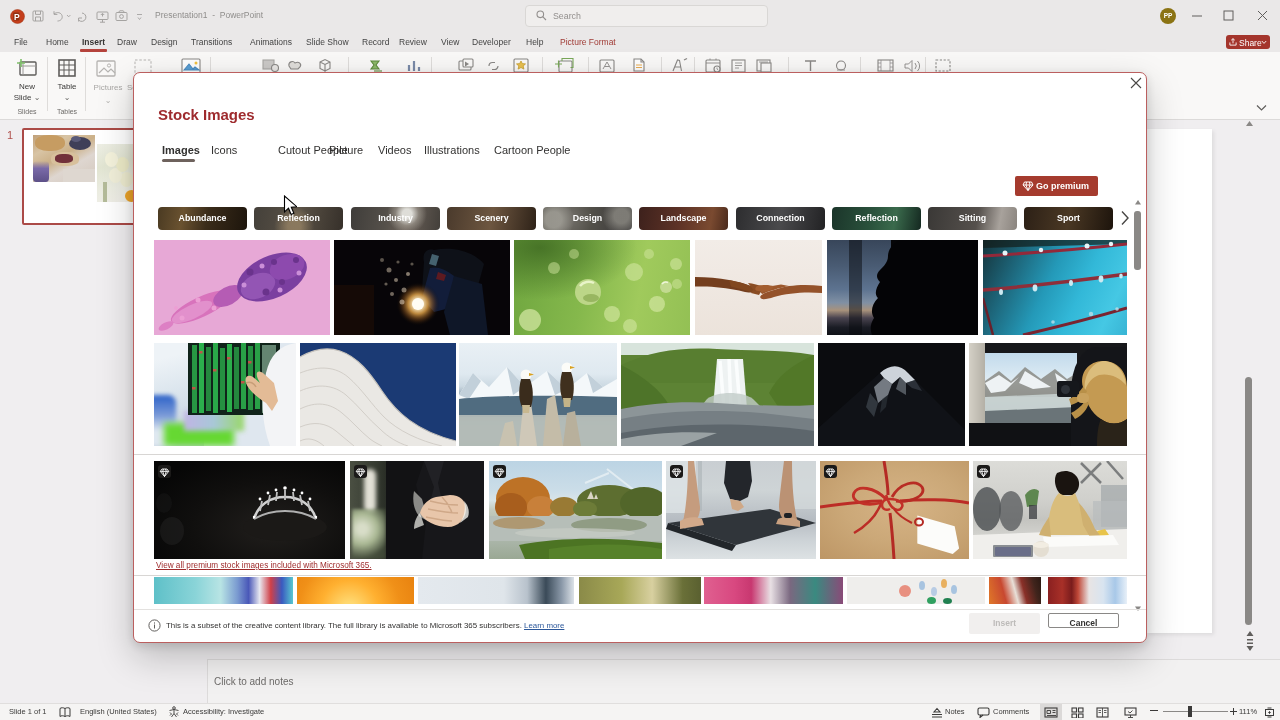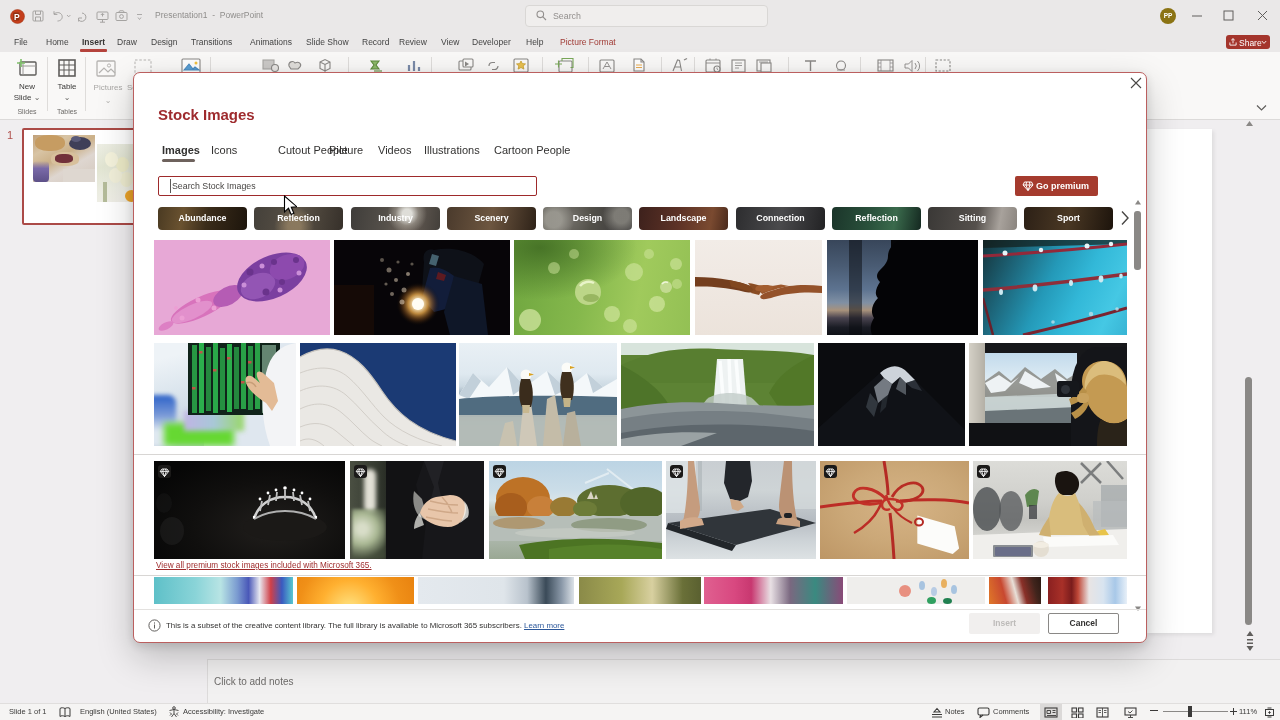--- a/index.html
+++ b/index.html
@@ -287,24 +287,20 @@
 
     <div class="tab" style="left:28px;font-weight:700;">Images</div>
     <div class="abs" style="left:28px;top:86px;width:33px;height:3px;background:#6e625d;border-radius:1.5px;"></div>
     <div class="tab" style="left:77px;">Icons</div>
     <div class="tab" style="left:117px;margin-left:27px;">Cutout People</div>
     <div class="tab" style="left:195px;">Picture</div>
     <div class="tab" style="left:244px;">Videos</div>
     <div class="tab" style="left:290px;">Illustrations</div>
     <div class="tab" style="left:360px;">Cartoon People</div>
 
-    <div class="abs" style="left:24px;top:103px;width:379px;height:20px;background:#fff;border:1px solid #9e2a2b;border-radius:2px;">
-      <div class="abs" style="left:11px;top:2px;width:1px;height:14px;background:#5a5856;"></div>
-      <div class="abs" style="left:13px;top:4px;font-size:8.8px;color:#484644;">Search Stock Images</div>
-    </div>
 
     <div class="abs" style="left:881px;top:103px;width:83px;height:20px;background:#a53b2e;border-radius:2px;">
       <svg class="abs" style="left:7px;top:5px" width="12" height="10" viewBox="0 0 12 10" fill="none" stroke="#fff" stroke-width="1">
         <path d="M2.5 1h7L11 4 6 9.5 1 4zM1 4h10M4.5 1L4 4l2 5.5M7.5 1L8 4 6 9.5"></path>
       </svg>
       <div class="abs" style="left:21px;top:4.5px;font-size:9px;font-weight:700;color:#fff;">Go premium</div>
     </div>
 
     <div class="pill" style="left:24px;background:linear-gradient(100deg,#4a3a22,#6a5230 28%,#3a2c1a 55%,#1d150c);">Abundance</div>
     <div class="pill" style="left:120px;background:radial-gradient(circle at 45% 85%,rgba(150,130,100,.8) 12%,rgba(150,130,100,0) 38%),linear-gradient(100deg,#44403a,#5a5246 50%,#36302a);">Reflection</div>
@@ -732,18 +728,18 @@
     <div class="abs" style="left:22px;top:488px;font-size:8.2px;color:#9e2a2b;text-decoration:underline;">View all premium stock images included with Microsoft 365.</div>
     <div class="abs" style="left:0px;top:502px;width:1012px;height:1px;background:#d8d6d4;"></div>
 
     <div class="abs" style="left:0px;top:536px;width:1012px;height:1px;background:#e3e1df;"></div>
     <svg class="abs" style="left:14px;top:546px" width="13" height="13" viewBox="0 0 13 13" fill="none" stroke="#605e5c" stroke-width="1">
       <circle cx="6.5" cy="6.5" r="5.6"></circle>
       <path d="M6.5 5.5V9.5M6.5 3.4v1.2"></path>
     </svg>
     <div class="abs" style="left:32px;top:548px;font-size:7.9px;color:#323130;">This is a subset of the creative content library. The full library is available to Microsoft 365 subscribers. <span style="color:#2b579a;text-decoration:underline;">Learn more</span></div>
     <div class="abs" style="left:835px;top:540px;width:71px;height:21px;background:#f1efee;border-radius:2px;color:#bdbbb9;font-size:8.5px;font-weight:700;text-align:center;line-height:21px;">Insert</div>
-    <div class="abs" style="left:914px;top:540px;width:71px;height:21px;background:#fff;border:1px solid #8a8886;border-radius:2px;color:#323130;font-size:8.5px;font-weight:700;text-align:center;line-height:19px;">Cancel</div>
+    <div class="abs" style="left:914px;top:540px;width:71px;height:15px;background:#fff;border:1px solid #8a8886;border-radius:2px;color:#323130;font-size:8.5px;font-weight:700;text-align:center;line-height:19px;">Cancel</div>
   </div>
 
   <svg class="abs" style="left:283px;top:195px;z-index:9" width="14" height="22" viewBox="0 0 14 22">
     <path d="M1.5 1l0 16 4-3.8 2.6 6.3 2.8-1.2-2.6-6.1 5.5-.5z" fill="#fff" stroke="#000" stroke-width="1.1"></path>
   </svg>
 
 </body></html>

